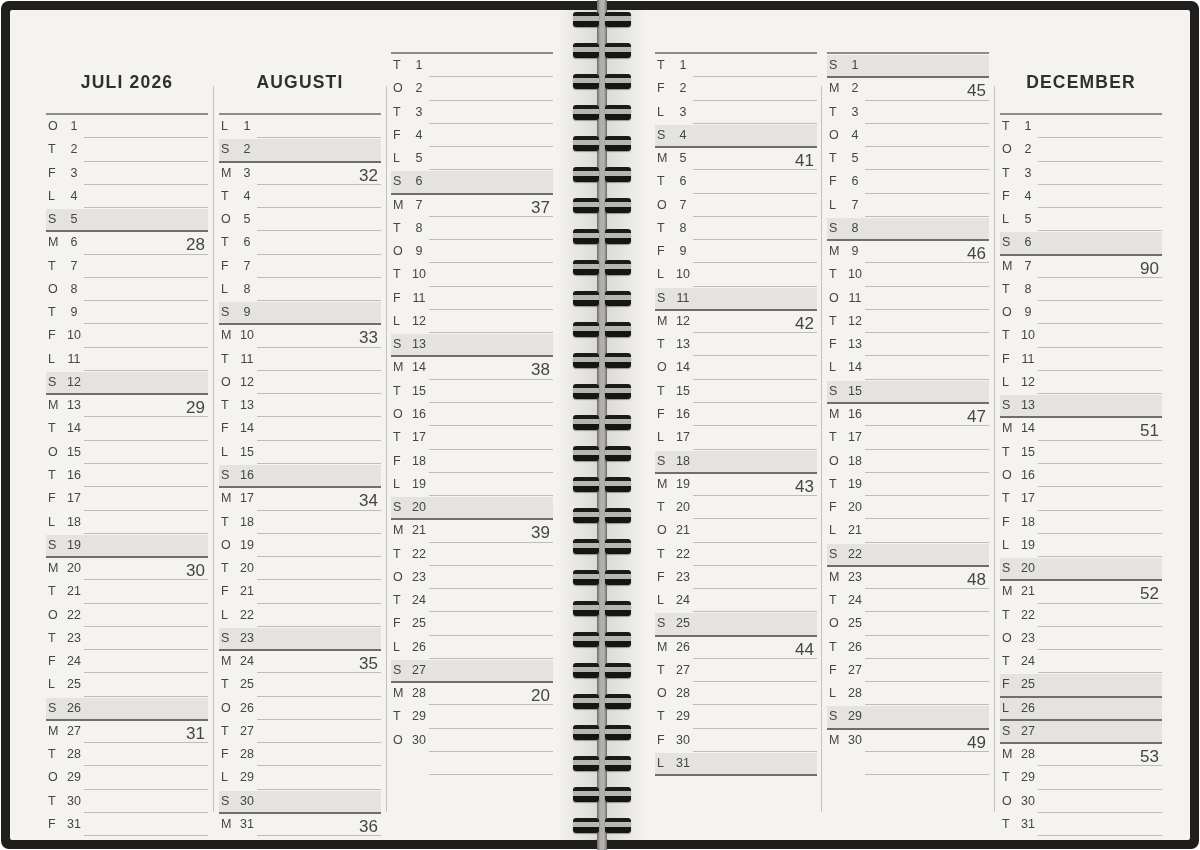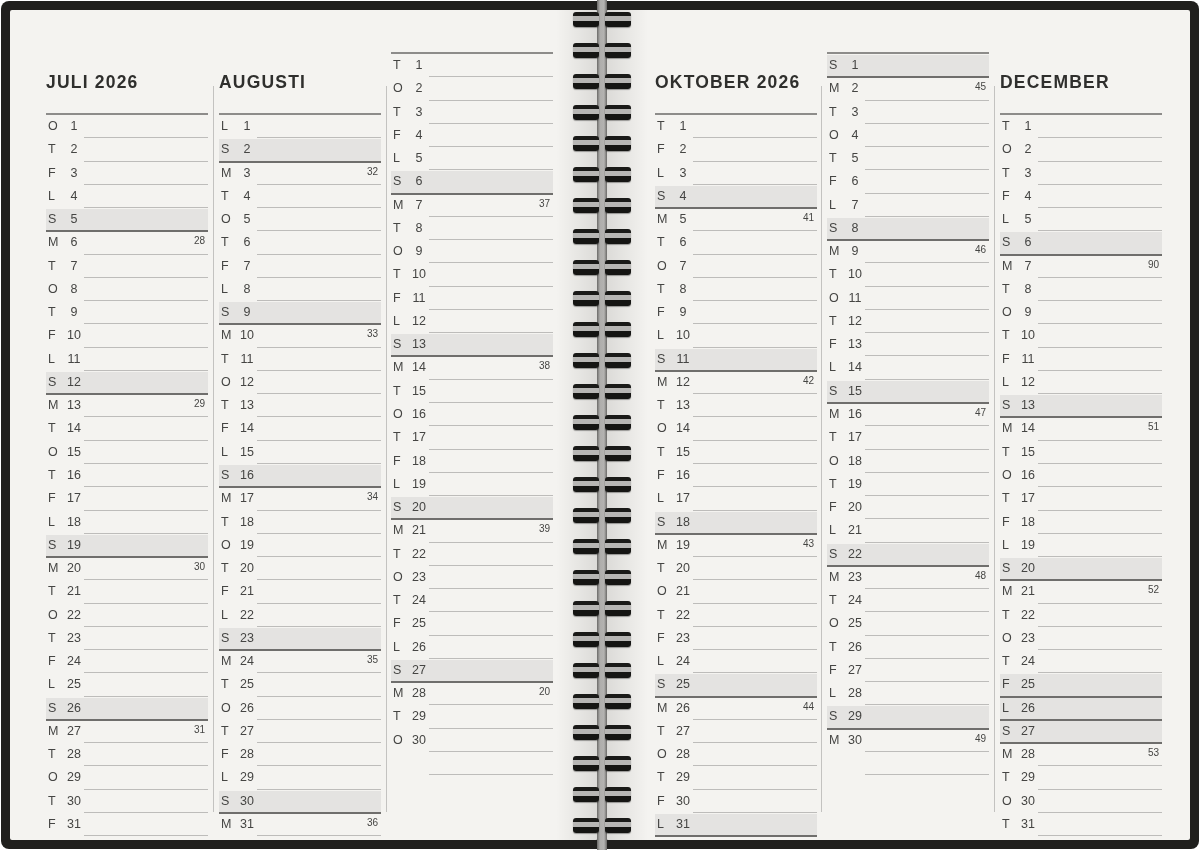--- a/index.html
+++ b/index.html
@@ -12,29 +12,29 @@
   .page-right{left:606px;width:584px;}
   .page-left::after{content:"";position:absolute;right:0;top:0;bottom:0;width:42px;
     background:linear-gradient(to right, rgba(0,0,0,0), rgba(0,0,0,0.10));}
   .page-right::before{content:"";position:absolute;left:0;top:0;bottom:0;width:42px;
     background:linear-gradient(to left, rgba(0,0,0,0), rgba(0,0,0,0.10));}
 
   
   .month{position:absolute;top:50px;width:162px;z-index:3;}
   .c1{left:46px}.c2{left:219px}.c3{left:391px}
   .c4{left:655px}.c5{left:827px}.c6{left:1000px}
-  .title{height:34px;line-height:34px;font-size:17.5px;
+  .title{height:34px;line-height:34px;text-align:center;font-size:17.5px;
     letter-spacing:1.2px;color:#2f2f2d;white-space:nowrap;}
   .hrule{height:2px;background:#8d8c8a;margin-top:2px;}
   .rows{margin-top:1px;}
   .row{position:relative;height:23.28px;}
   .row .dl{position:absolute;left:2px;top:3px;font-size:12.5px;color:#454543;}
   .row .dn{position:absolute;left:17px;top:3px;width:22px;text-align:center;
     font-size:12.5px;color:#454543;}
-  .row .wk{position:absolute;right:3px;top:3px;font-size:10px;color:#454543;}
+  .row .wk{position:absolute;right:3px;top:3px;font-size:17px;color:#454543;}
   .row .wl{position:absolute;left:38px;right:0;bottom:1px;height:1px;background:#bdbcba;}
   .row.hl{background:#e4e3e1;}
   .row.hl::after{content:"";position:absolute;left:0;right:0;bottom:0;height:2px;background:#6f6e6c;}
 
   
   .vsep{position:absolute;top:86px;height:726px;width:1px;background:#c3c2c0;z-index:2;}
   .s1{left:213px}.s2{left:386px}.s3{left:821px}.s4{left:994px}
 
   
   .binding{position:absolute;left:560px;top:0;width:90px;height:850px;z-index:5;}
@@ -535,21 +535,20 @@
           <div class="dl">O</div>
           <div class="dn">30</div>
           <div class="wl"></div>
         </div>
         <div class="row">
           <div class="wl"></div>
         </div>
       </div>
   </section>
   <section class="month c4">
-    <h2 class="title">OKTOBER 2026</h2>
     <div class="hrule"></div>
     <div class="rows">
         <div class="row">
           <div class="dl">T</div>
           <div class="dn">1</div>
           <div class="wl"></div>
         </div>
         <div class="row">
           <div class="dl">F</div>
           <div class="dn">2</div>

